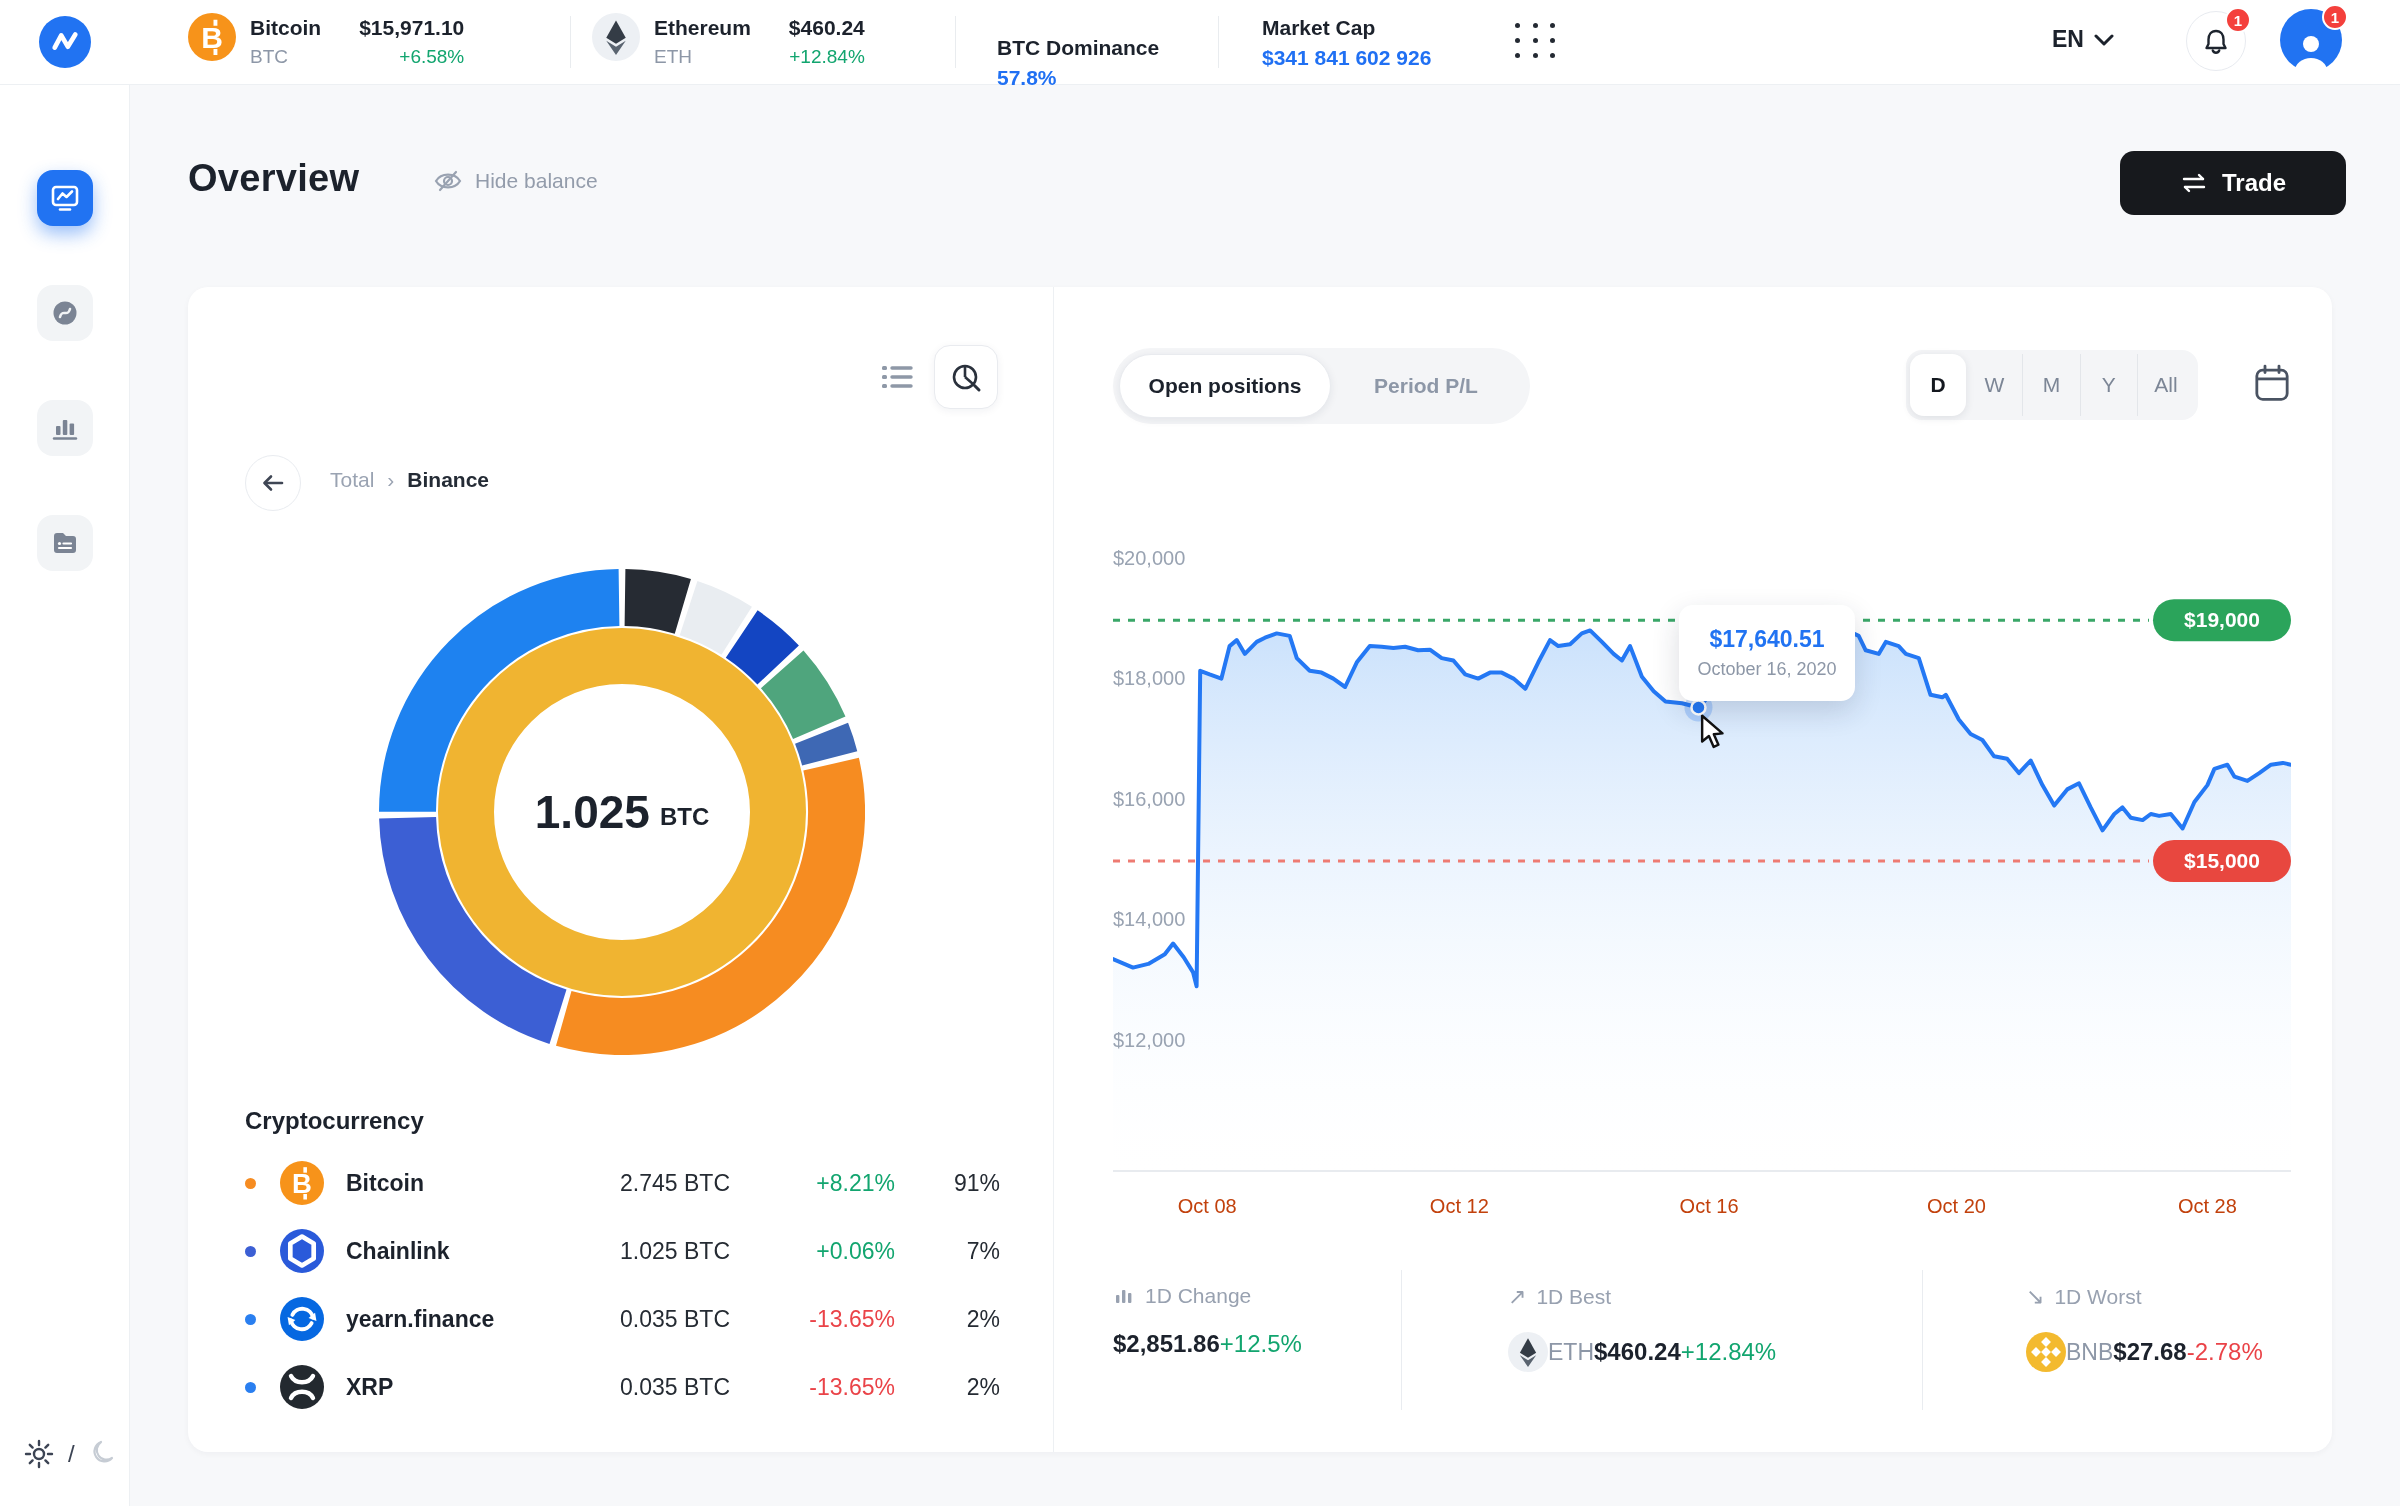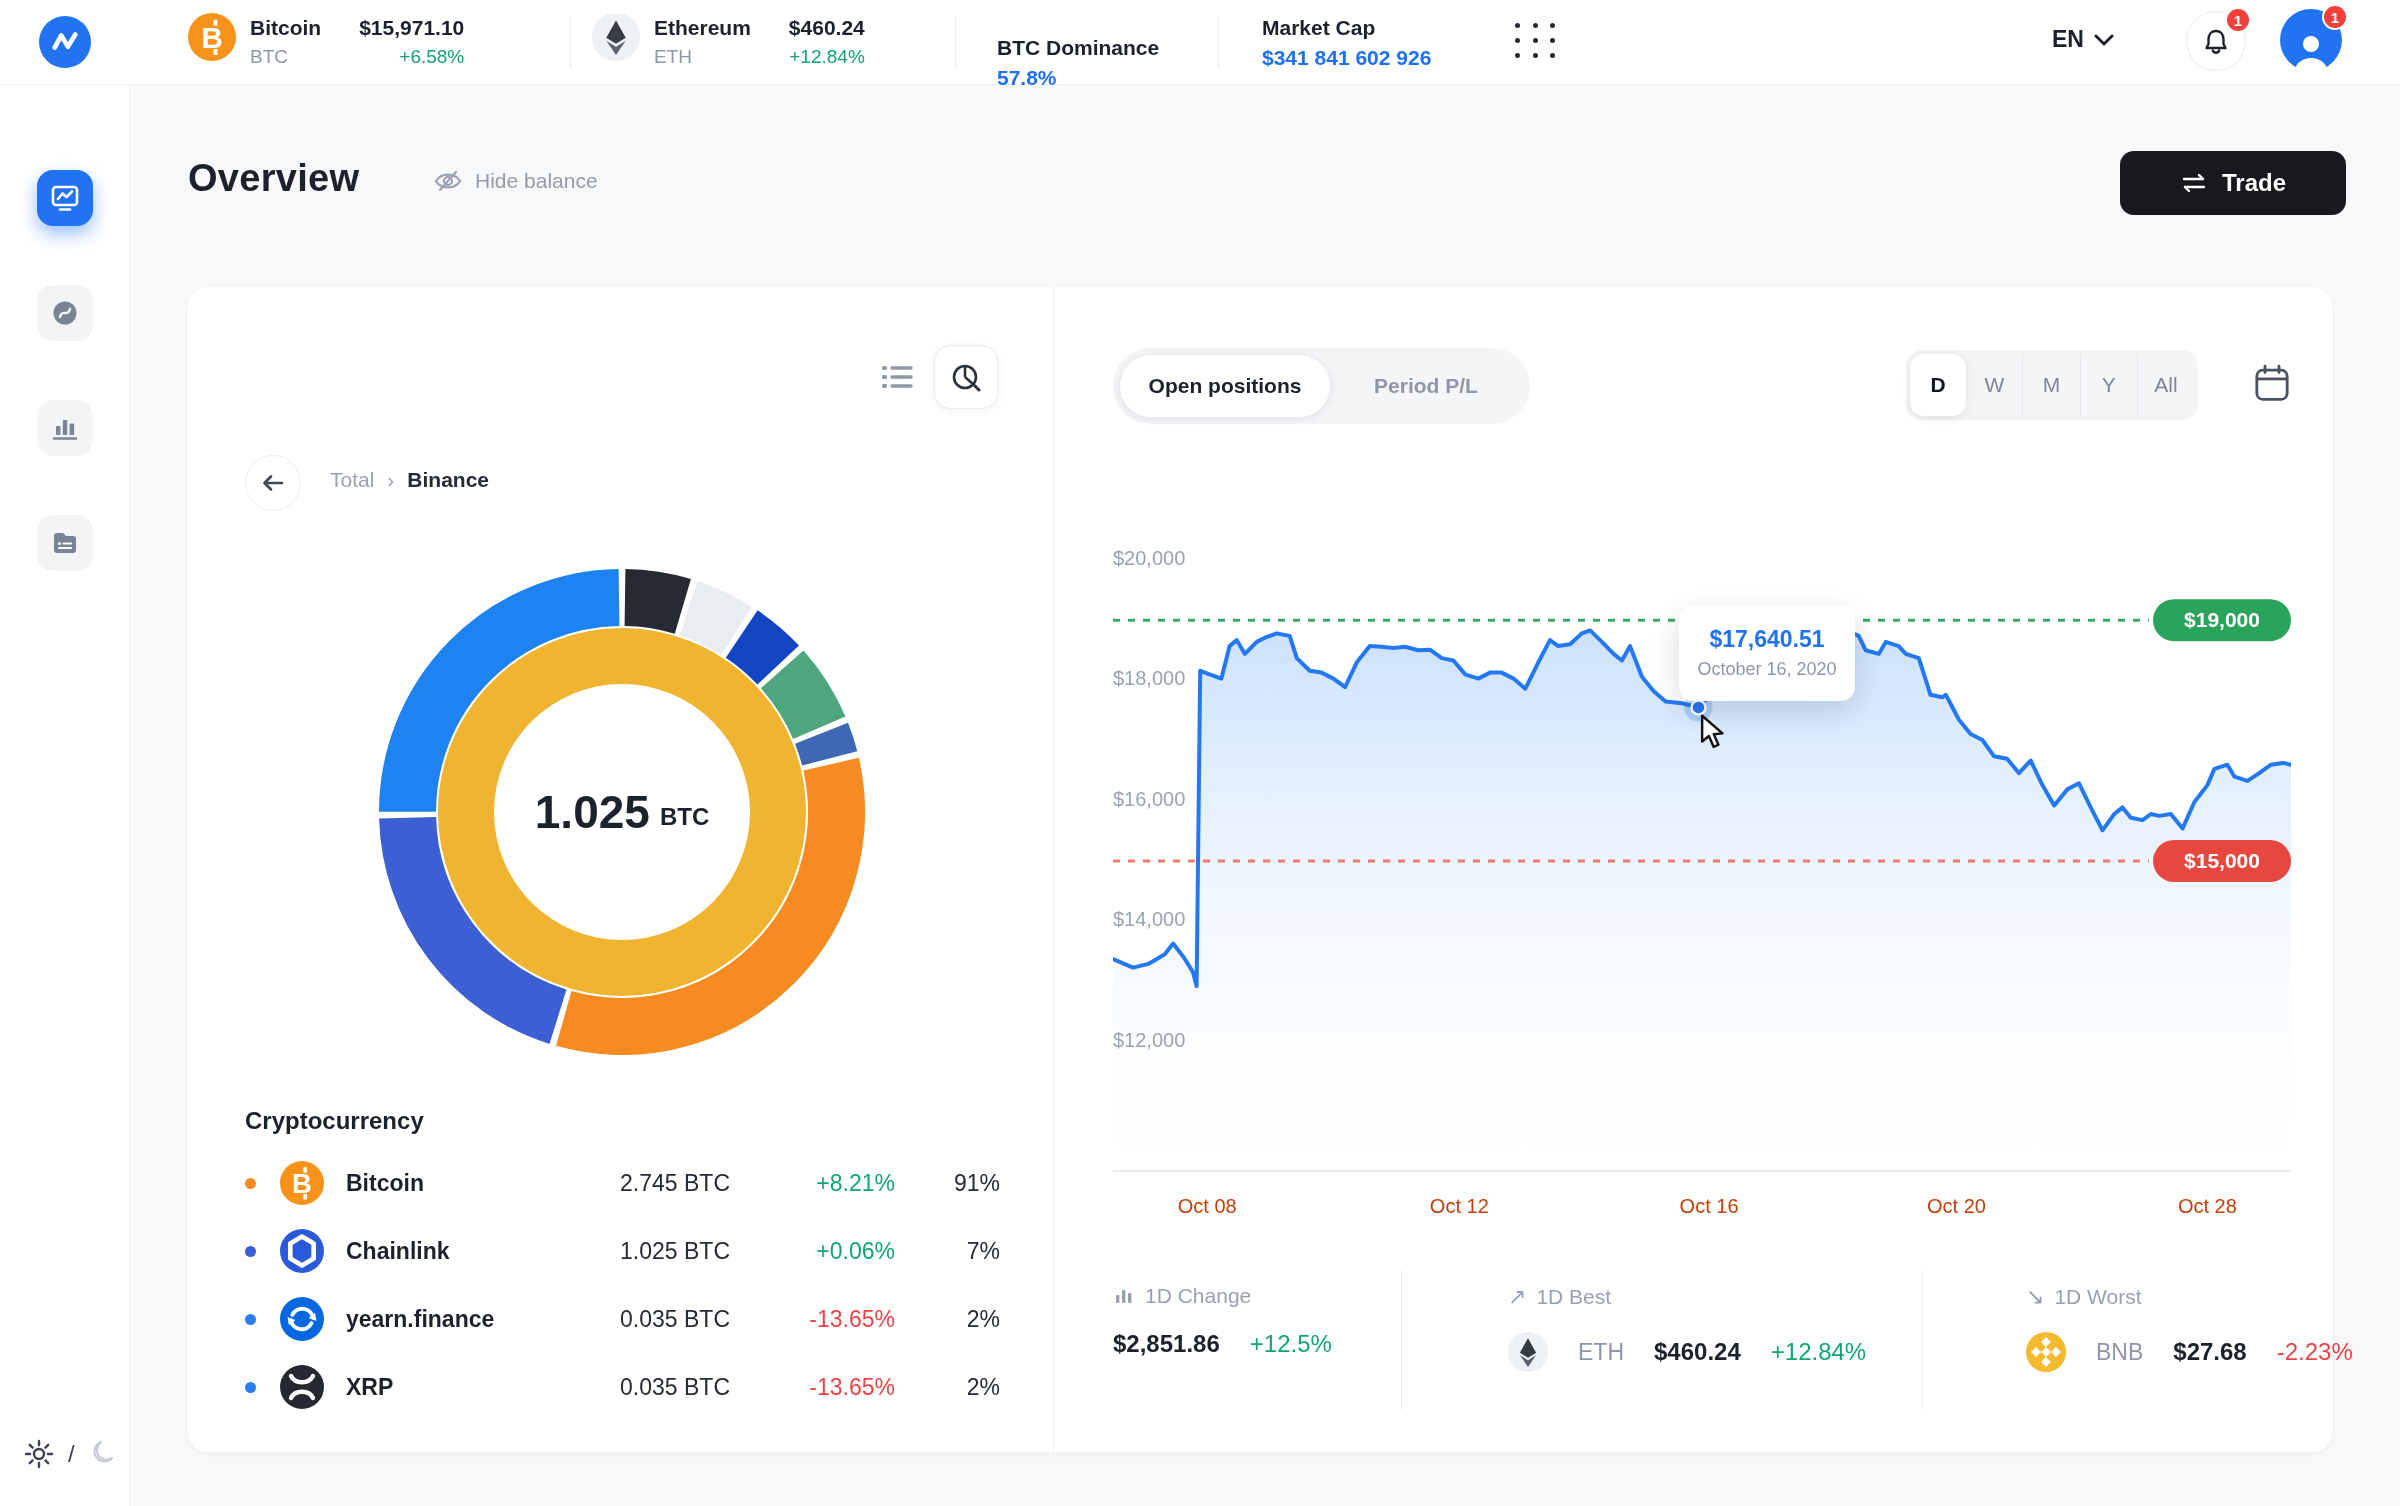--- a/index.html
+++ b/index.html
@@ -106,21 +106,21 @@
   .tooltip { position:absolute; left:566px; top:60px; width:176px; height:96px; background:#fff;
     border-radius:14px; box-shadow:0 10px 28px rgba(30,40,60,.16); display:flex; flex-direction:column;
     align-items:center; justify-content:center; gap:6px; z-index:3; }
   .tooltip .tv { color:#2173f2; font-size:23px; font-weight:bold; }
   .tooltip .td { color:#8d97a7; font-size:18px; }
   .cursor { position:absolute; left:583px; top:168px; z-index:4; pointer-events:none; }
 
   .stats { position:absolute; left:0; top:983px; width:1279px; height:140px; display:flex; }
   .stat { padding-top:14px; }
   .stat .lab { display:flex; align-items:center; gap:10px; color:#98a1b0; font-size:21px; }
-  .stat .val { display:flex; align-items:center; gap:30px; margin-top:22px; font-size:24px; }
+  .stat .val { display:flex; align-items:center; gap:0; margin-top:22px; font-size:24px; }
   .stat .num { font-weight:bold; color:#1c222c; }
   .stat .coin-ic { width:40px; height:40px; }
   .stat .sym { color:#8d97a7; font-size:23px; }
   .s1 { width:347px; padding-left:59px; }
   .s2 { width:521px; padding-left:106px; border-left:1px solid #e9ecf0; }
   .s3 { width:411px; padding-left:103px; border-left:1px solid #e9ecf0; }
 </style>
 </head>
 <body>
 
@@ -517,19 +517,19 @@
                   <rect x="13.2" y="13.2" width="5.6" height="5.6" transform="rotate(45 16 16)"></rect>
                   <rect x="13.2" y="5.2" width="5.6" height="5.6" transform="rotate(45 16 8)"></rect>
                   <rect x="13.2" y="21.2" width="5.6" height="5.6" transform="rotate(45 16 24)"></rect>
                   <rect x="5.2" y="13.2" width="5.6" height="5.6" transform="rotate(45 8 16)"></rect>
                   <rect x="21.2" y="13.2" width="5.6" height="5.6" transform="rotate(45 24 16)"></rect>
                 </g>
               </svg>
             </span>
             <span class="sym">BNB</span>
             <span class="num">$27.68</span>
-            <span class="down">-2.23%</span>
+            <span class="down">-2.78%</span>
           </div>
         </div>
       </div>
     </div>
   </div>
 </div>
 
 </body></html>

